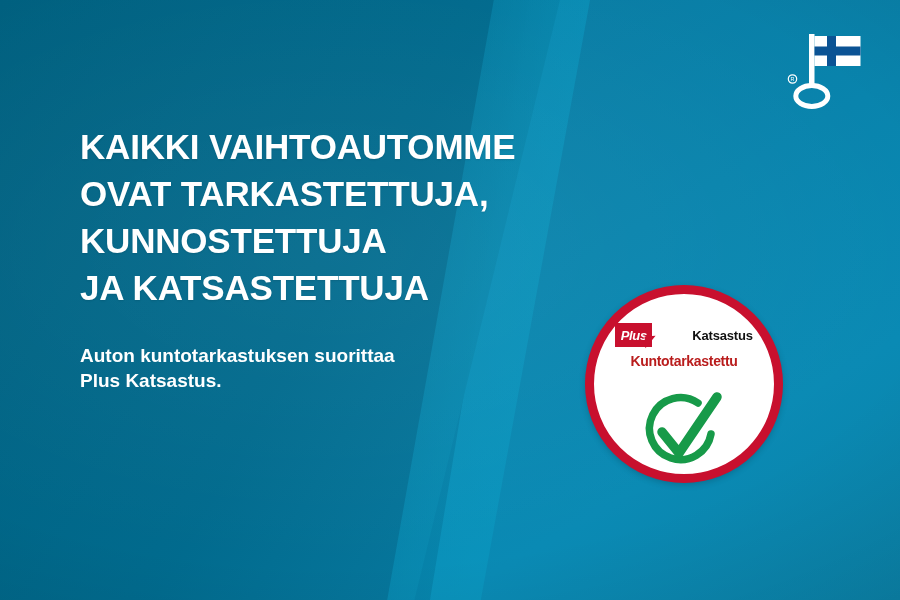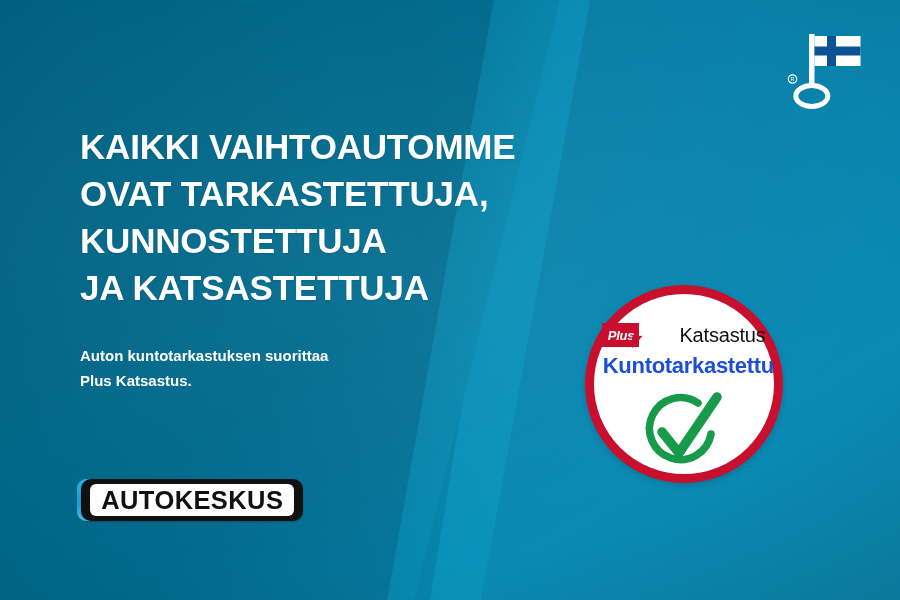--- a/index.html
+++ b/index.html
@@ -48,21 +48,21 @@
   .headline{
     position:absolute;left:80px;top:123px;width:600px;
     color:#ffffff;font-weight:bold;font-size:35px;line-height:47px;
     letter-spacing:-.2px;white-space:pre-line;
     text-shadow:0 1px 2px rgba(0,0,0,.10);
   }
 
   
   .subtitle{
     position:absolute;left:80px;top:343px;width:430px;
-    color:#ffffff;font-weight:bold;font-size:15px;line-height:25px;
+    color:#ffffff;font-weight:bold;font-size:19px;line-height:25px;
     white-space:pre-line;
   }
 
   
   .logo-wrap{position:absolute;left:77px;top:479px;width:232px;height:78px;}
   .plate{position:relative;width:226px;height:42px;}
   .plate-tab{
     position:absolute;left:0;top:0;width:34px;height:42px;
     background:linear-gradient(180deg,#2bb4e8 0%,#1b9ad4 55%,#47c3ef 100%);
     border-radius:9px 3px 3px 9px;
@@ -107,24 +107,24 @@
   .plus-text{
     color:#ffffff;font-style:italic;font-weight:bold;font-size:13px;
     letter-spacing:-.3px;line-height:1;
   }
   .plus-tail{
     position:absolute;left:30px;top:13px;width:0;height:0;
     border-left:11px solid #c8102e;
     border-bottom:12px solid transparent;
     transform:rotate(-4deg);
   }
-  .katsastus{color:#111111;font-weight:normal;font-size:20px;letter-spacing:-.2px;padding-left:32px;}
+  .katsastus{color:#111111;font-weight:bold;font-size:13px;letter-spacing:-.2px;padding-left:32px;}
   .badge-title{
-    position:absolute;left:0;top:59px;width:100%;text-align:right;
-    color:#1d4ed8;font-weight:bold;font-size:22px;letter-spacing:-.3px;
+    position:absolute;left:0;top:59px;width:100%;text-align:center;
+    color:#b91c1c;font-weight:bold;font-size:14px;letter-spacing:-.3px;
   }
   .badge-check{position:absolute;left:50%;top:96px;transform:translateX(-50%);width:98px;height:82px;}
 </style>
 </head>
 <body>
 
 <div class="banner">
 
   <div class="bg-base"></div>
   <div class="bg-right"></div>
@@ -151,28 +151,20 @@
 
   <div class="headline">KAIKKI VAIHTOAUTOMME
 OVAT TARKASTETTUJA,
 KUNNOSTETTUJA
 JA KATSASTETTUJA</div>
 
   <div class="subtitle">Auton kuntotarkastuksen suorittaa
 Plus Katsastus.</div>
 
   <div class="logo-wrap">
-    <div class="plate">
-      <div class="plate-tab"></div>
-      <div class="plate-body">
-        <div class="plate-inner">
-          <span class="plate-text">AUTOKESKUS</span>
-        </div>
-      </div>
-    </div>
   </div>
 
   <div class="badge">
 
     <div class="badge-row">
       <span class="plus-mark">
         <span class="plus-box">
           <span class="plus-text">Plus</span>
         </span>
         <span class="plus-tail"></span>

